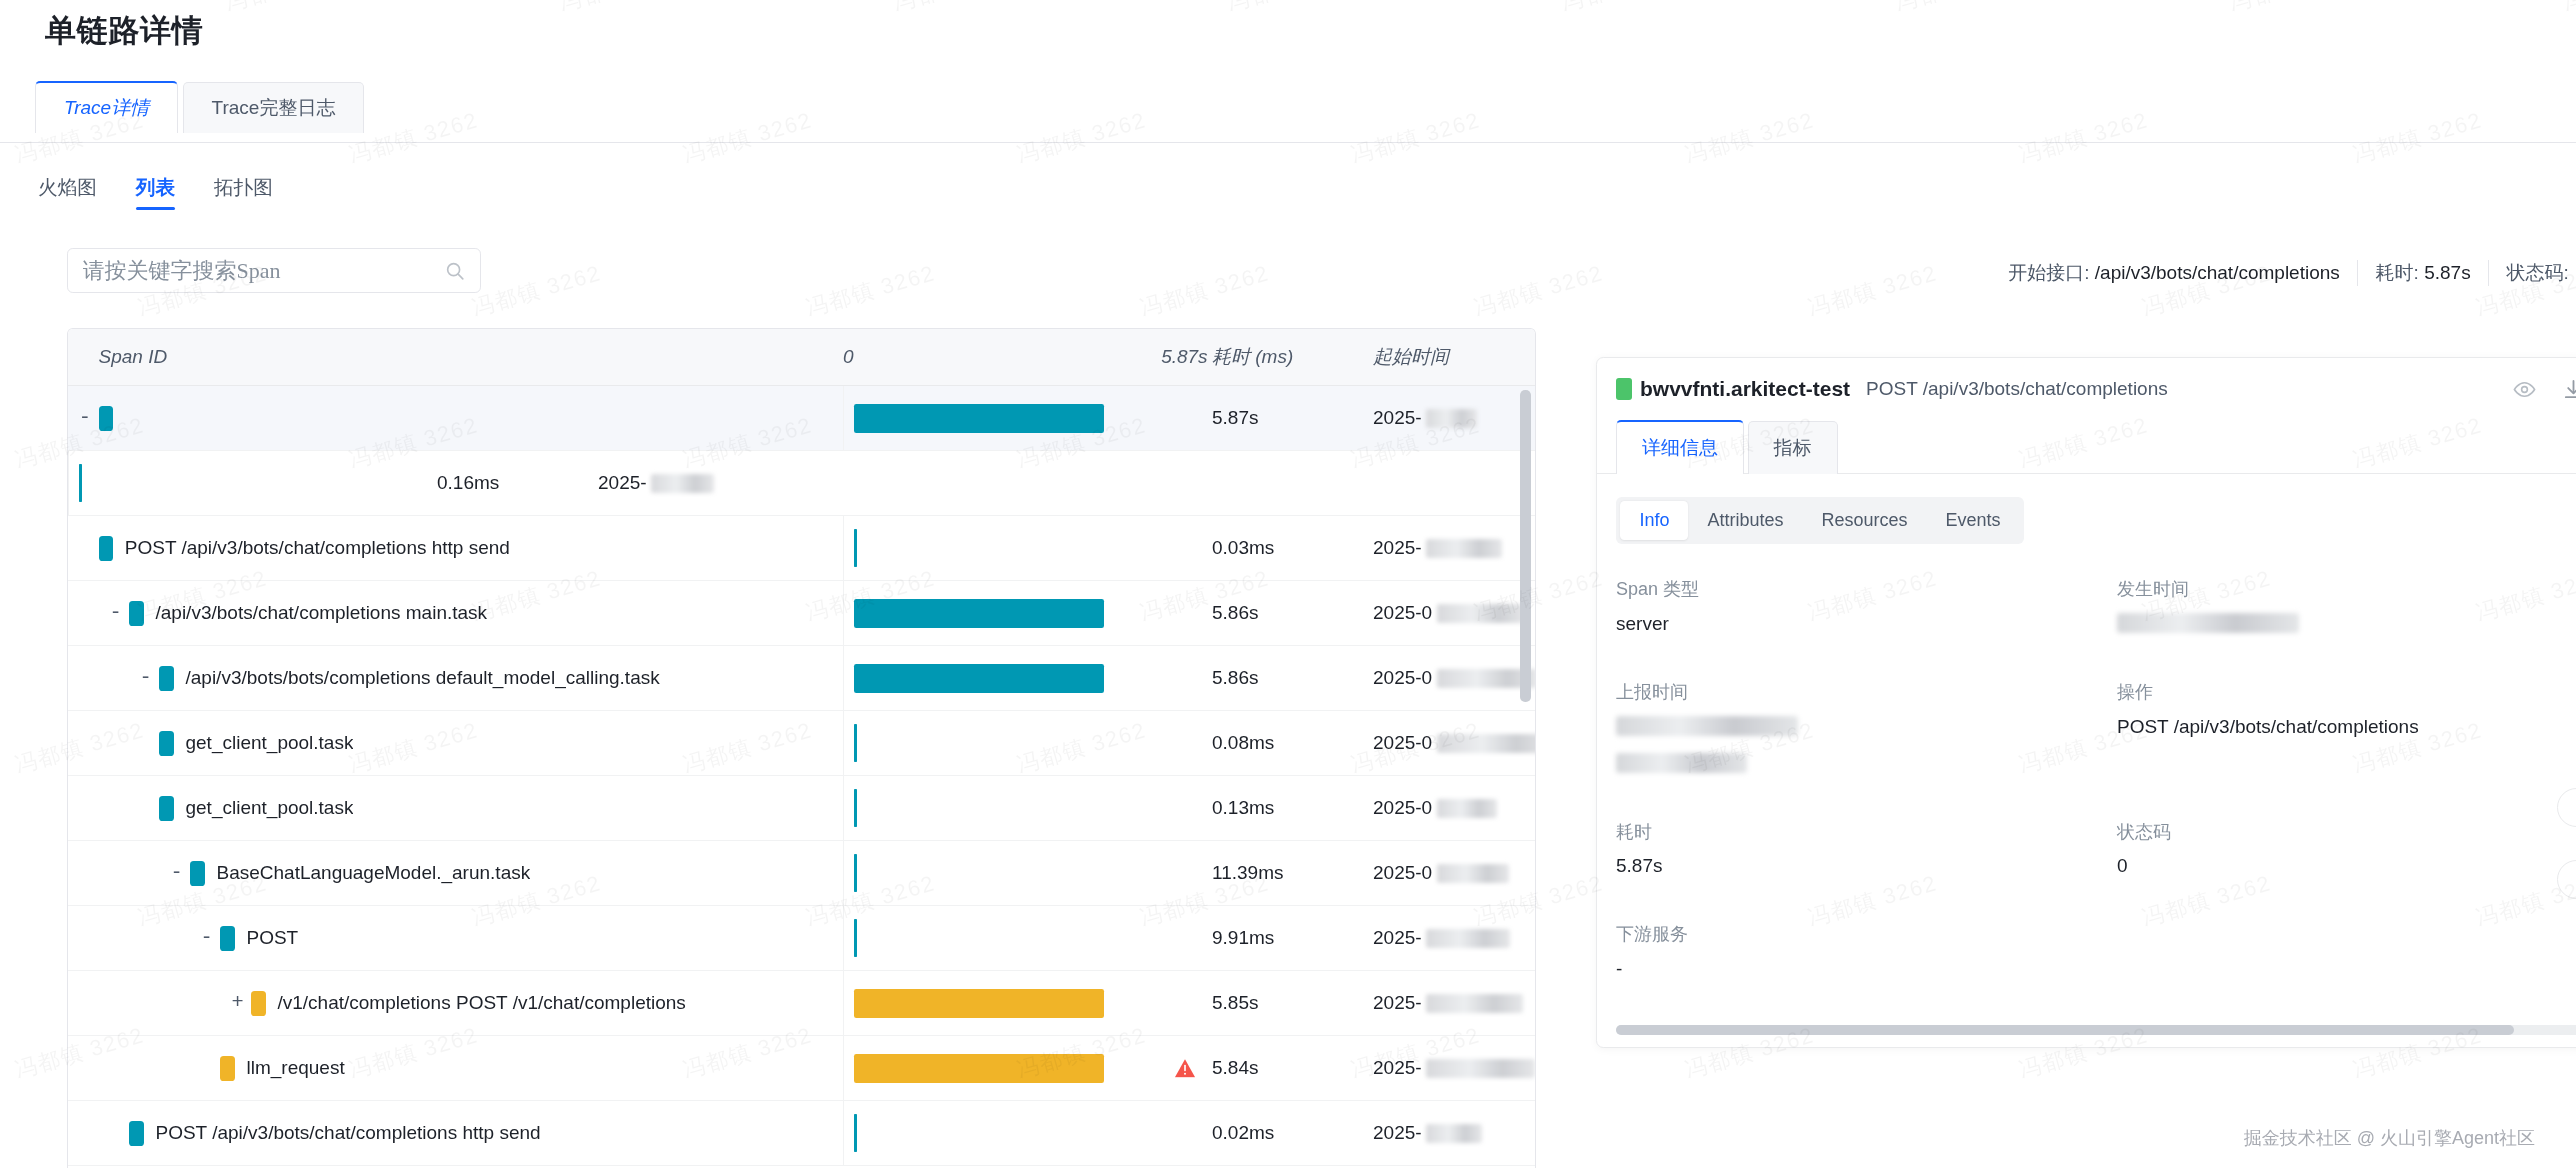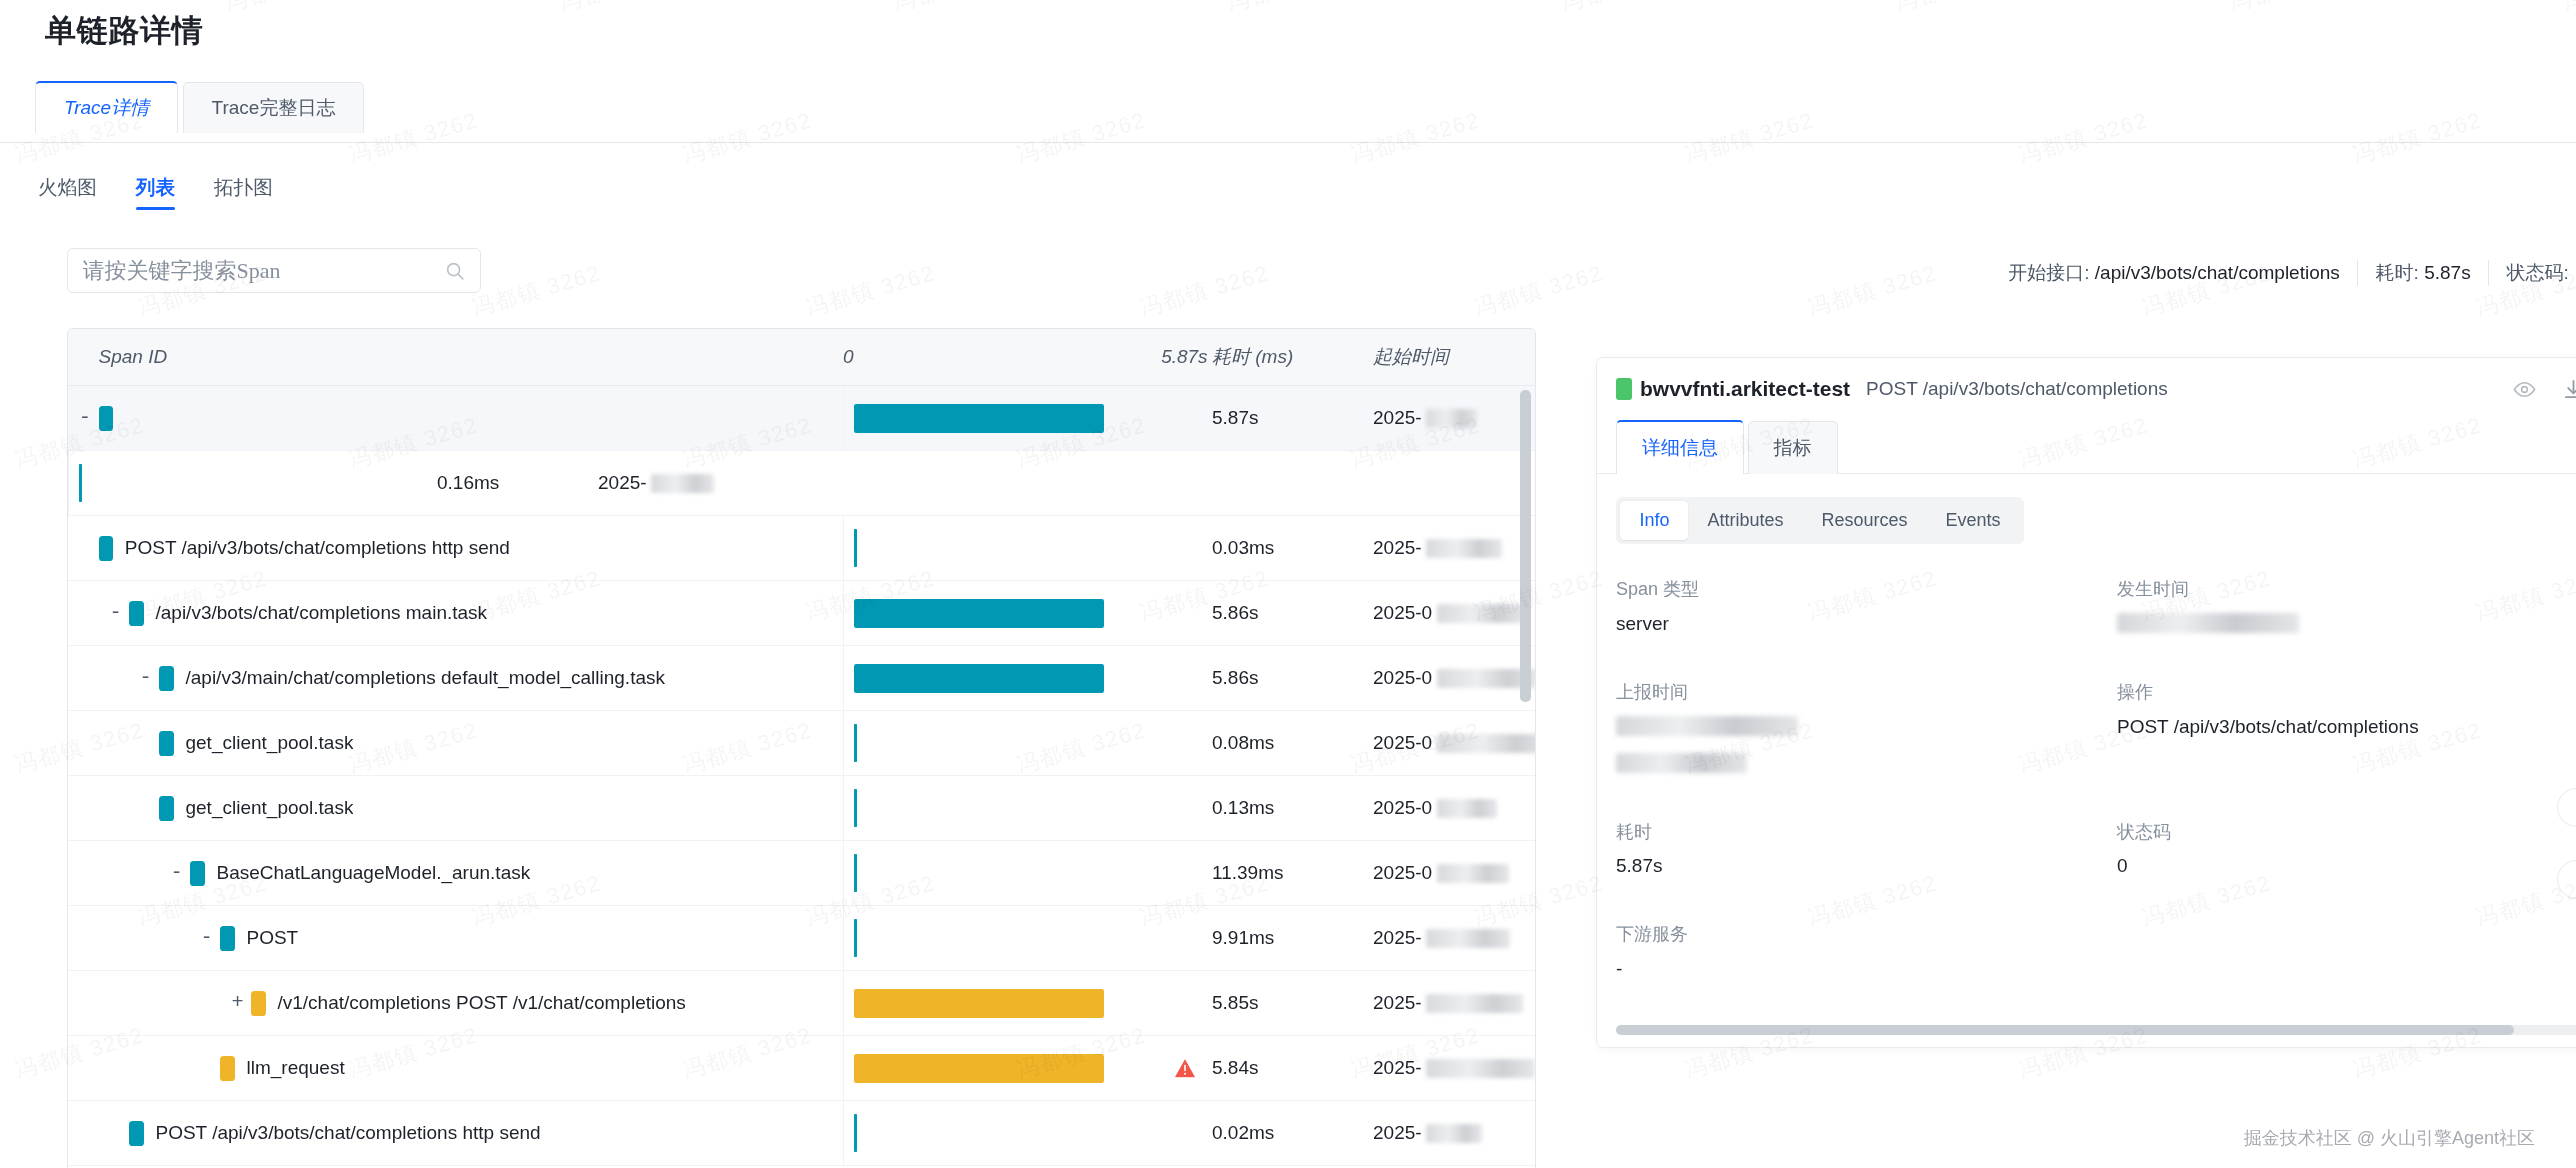--- a/index.html
+++ b/index.html
@@ -284,21 +284,21 @@
           <div class="cell-bar">
             <div class="bar teal" style="width: 68%;"></div>
           </div>
           <div class="cell-dur">5.86s</div>
           <div class="cell-time"><span>2025-0</span><span class="redact" style="width: 88px;"></span></div>
         </div>
         <div class="trow">
           <div class="cell-span" style="padding-left: 68px;">
             <span class="toggle">-</span>
             <span class="dot teal"></span>
-            <span class="span-name">/api/v3/main/chat/completions default_model_calling.task</span>
+            <span class="span-name">/api/v3/bots/bots/completions default_model_calling.task</span>
           </div>
           <div class="cell-bar">
             <div class="bar teal" style="width: 68%;"></div>
           </div>
           <div class="cell-dur">5.86s</div>
           <div class="cell-time"><span>2025-0</span><span class="redact" style="width: 100px;"></span></div>
         </div>
         <div class="trow">
           <div class="cell-span" style="padding-left: 68px;">
             <span class="toggle blank">-</span>

